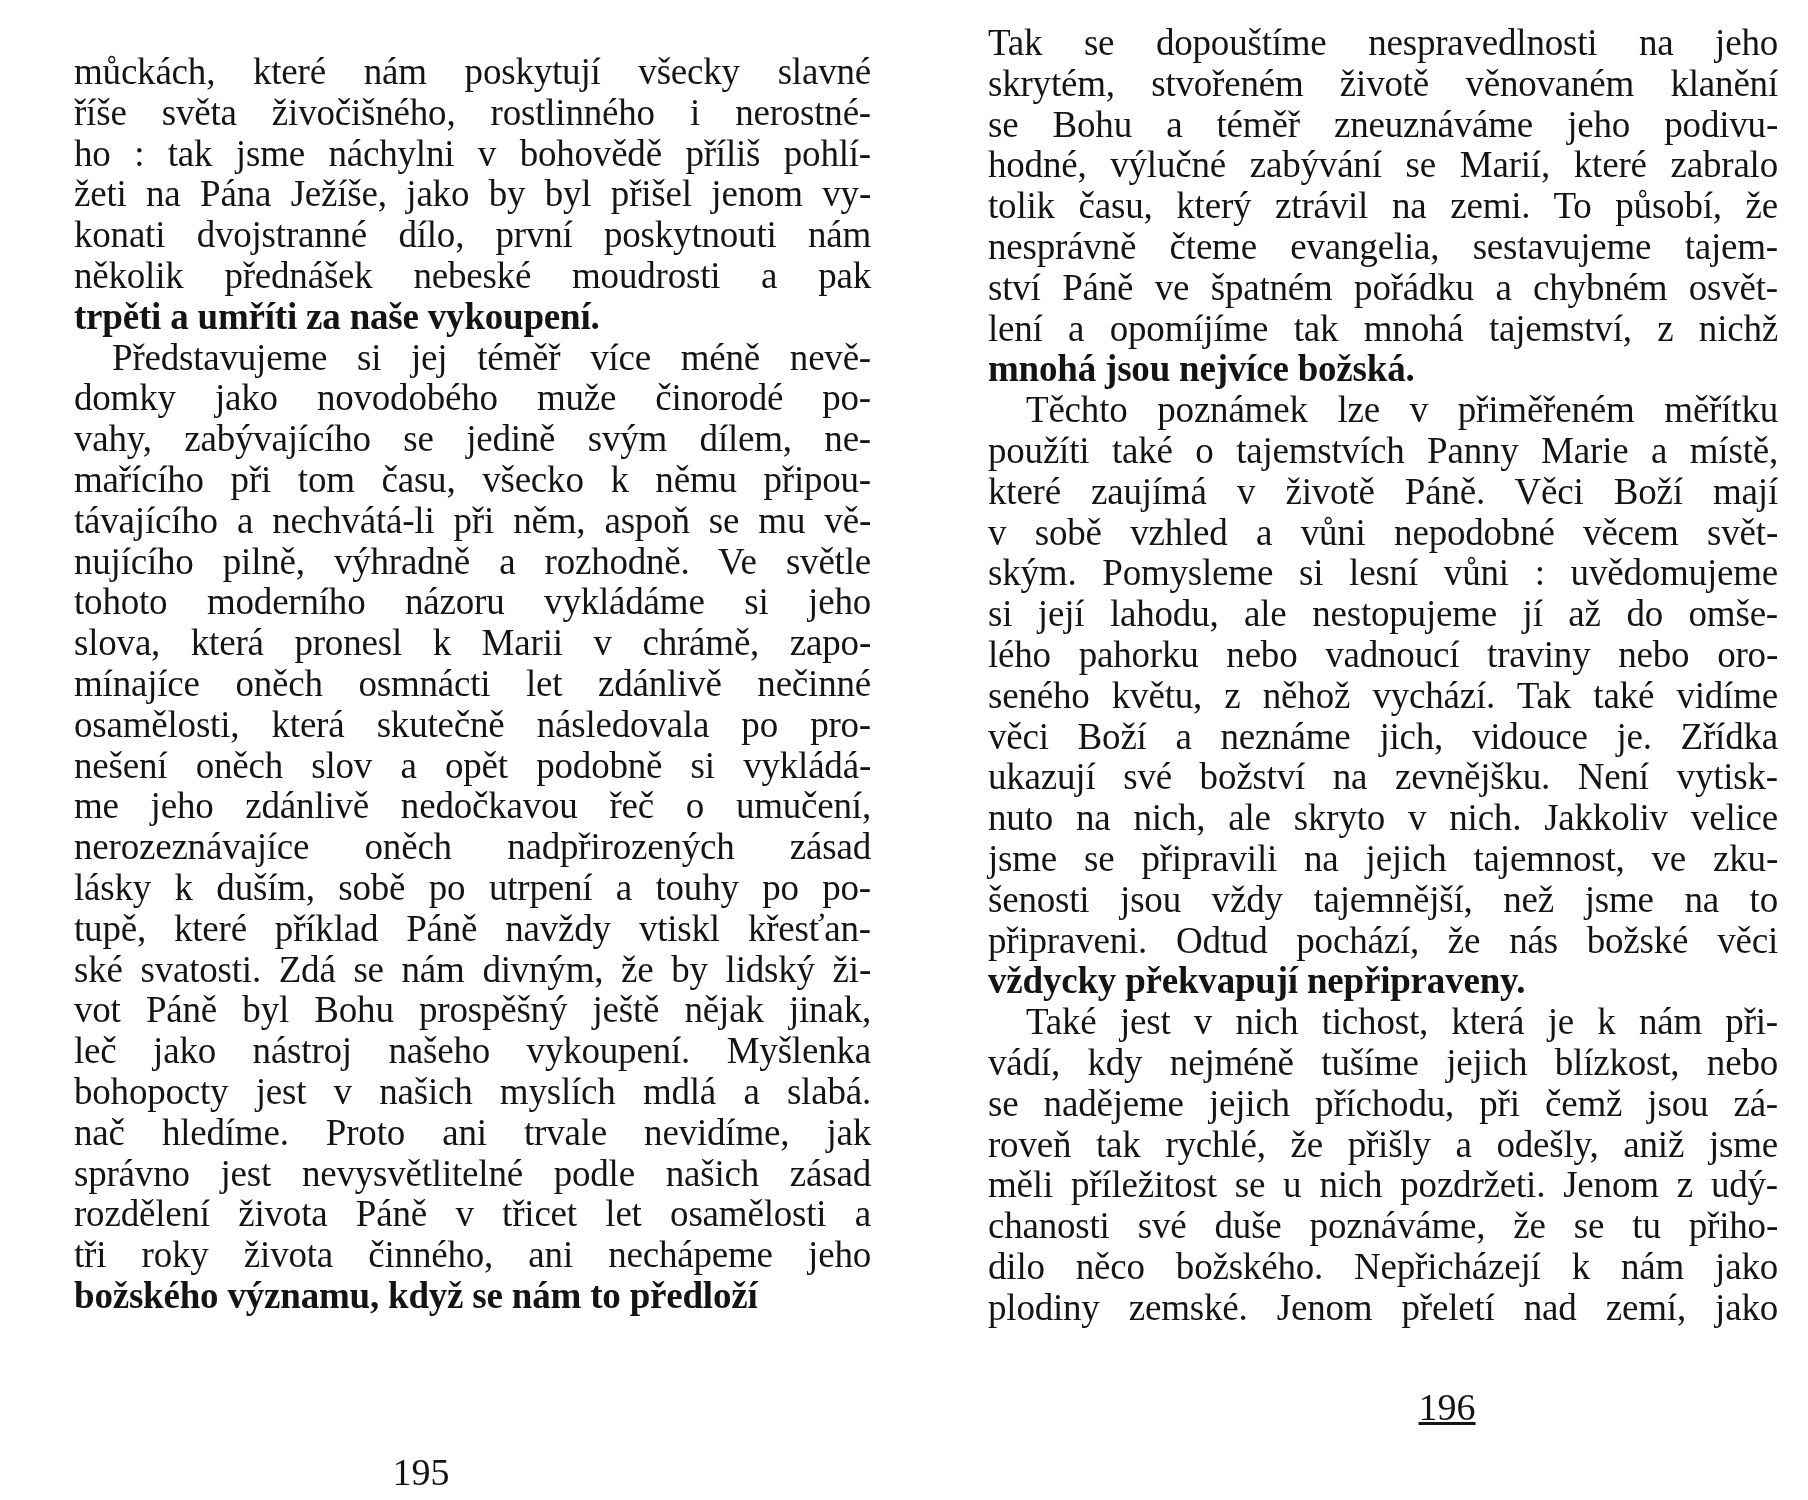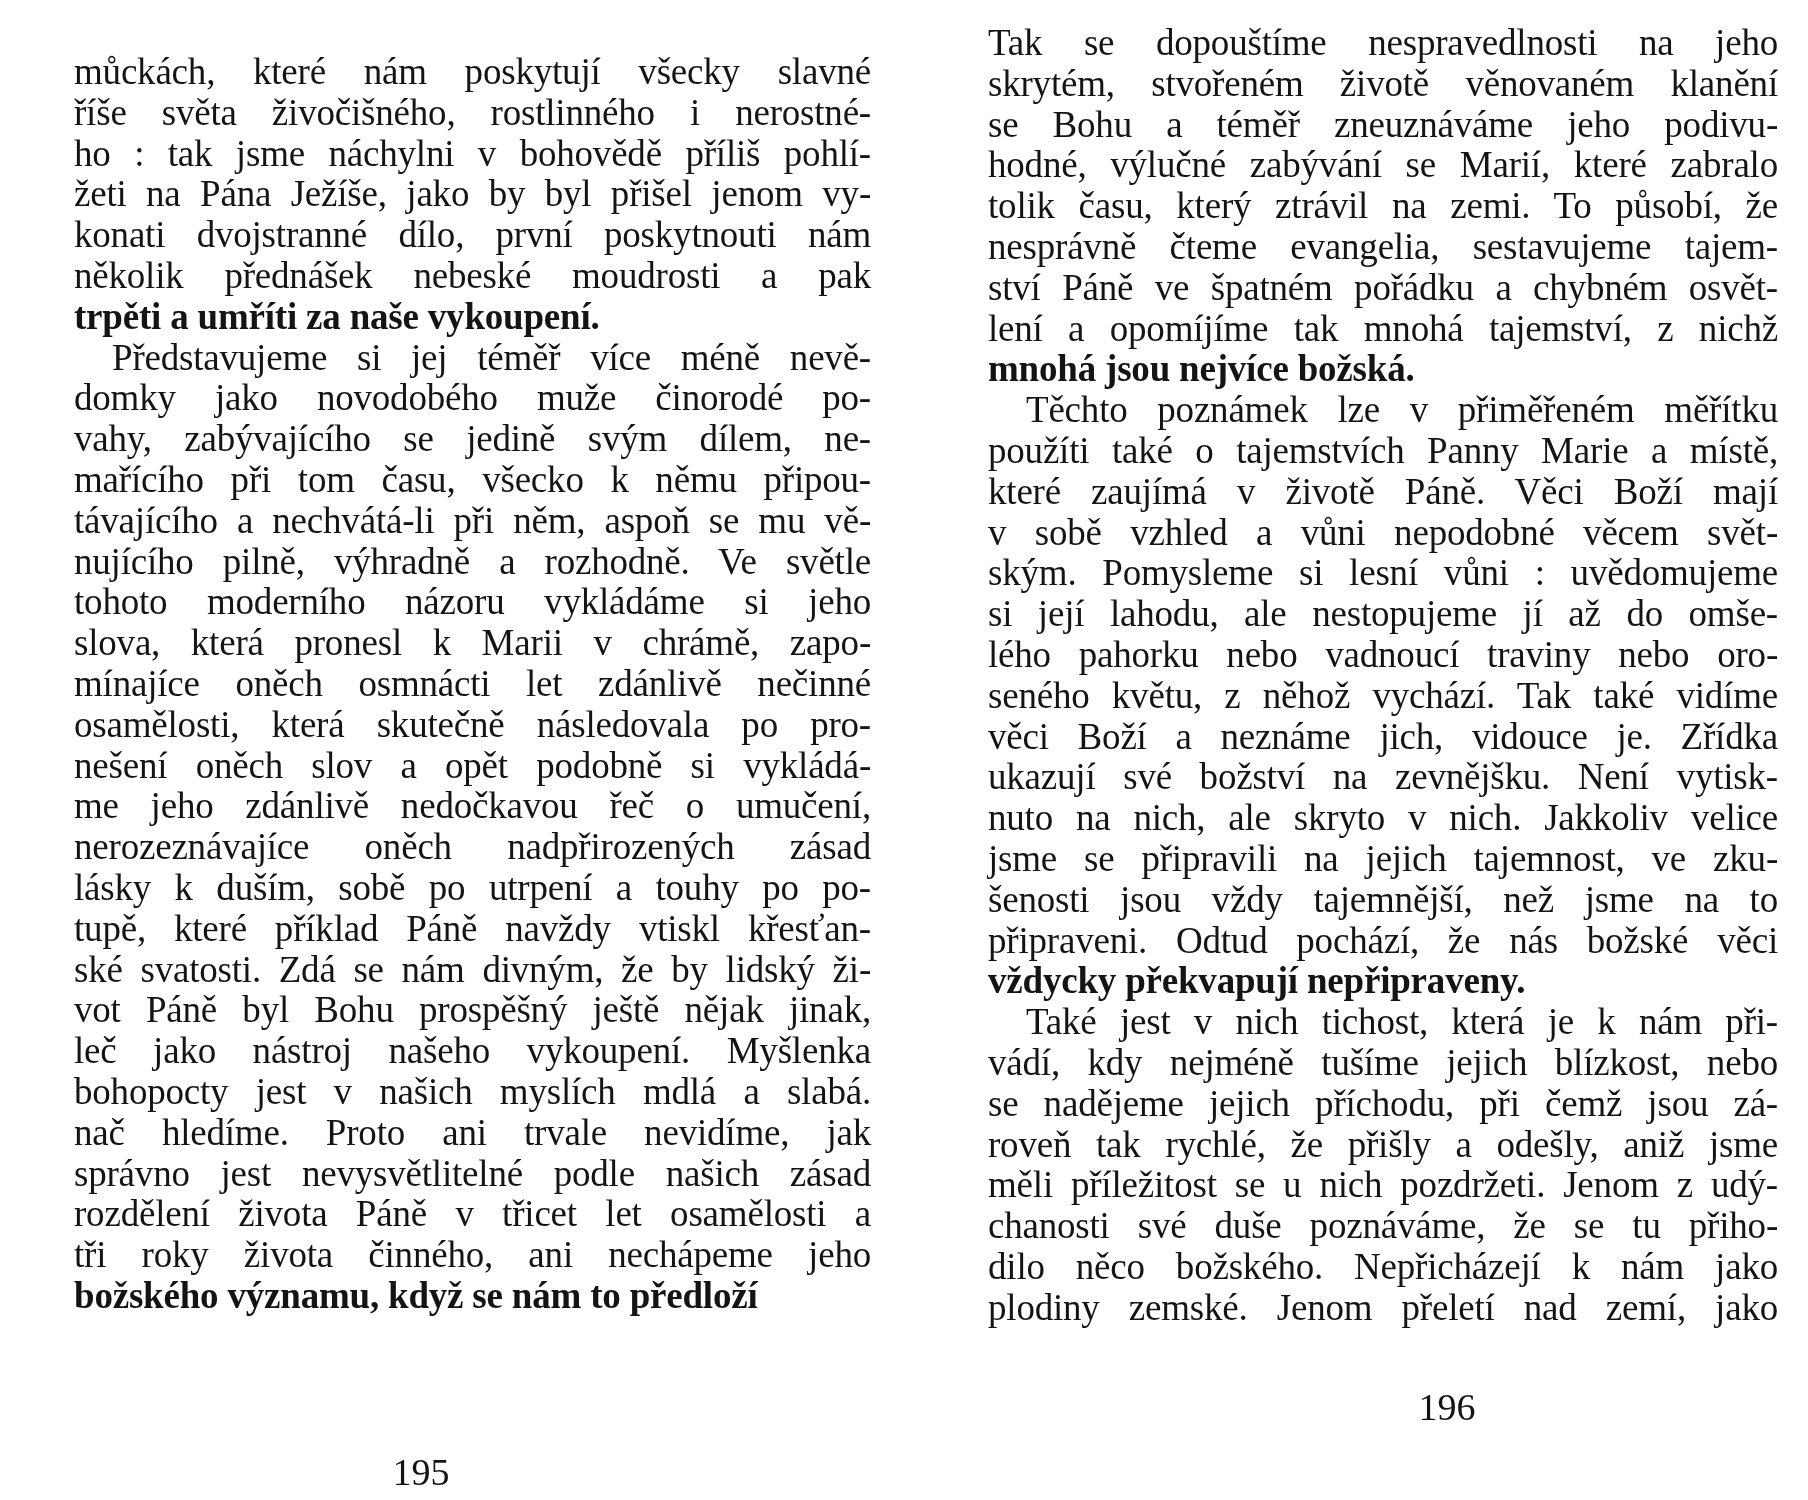--- a/index.html
+++ b/index.html
@@ -49,21 +49,21 @@
     }
 
     .page-number {
       position: absolute;
       font-size: 38px;
       line-height: 40px;
       text-align: center;
       width: 120px;
     }
     .page-left .page-number { left: 361px; top: 1414px; margin-top: 38px; }
-    .page-right .page-number { left: 487px; top: 1387px; }
+    .page-right .page-number { left: 487px; top: 1387px; text-decoration: underline; }
   </style>
 </head>
 <body>
 
 <div class="page page-left">
   <div class="text-block">
       <span class="line">můckách, které nám poskytují všecky slavné</span>
       <span class="line">říše světa živočišného, rostlinného i nerostné-</span>
       <span class="line">ho : tak jsme náchylni v bohovědě příliš pohlí-</span>
       <span class="line">žeti na Pána Ježíše, jako by byl přišel jenom vy-</span>

